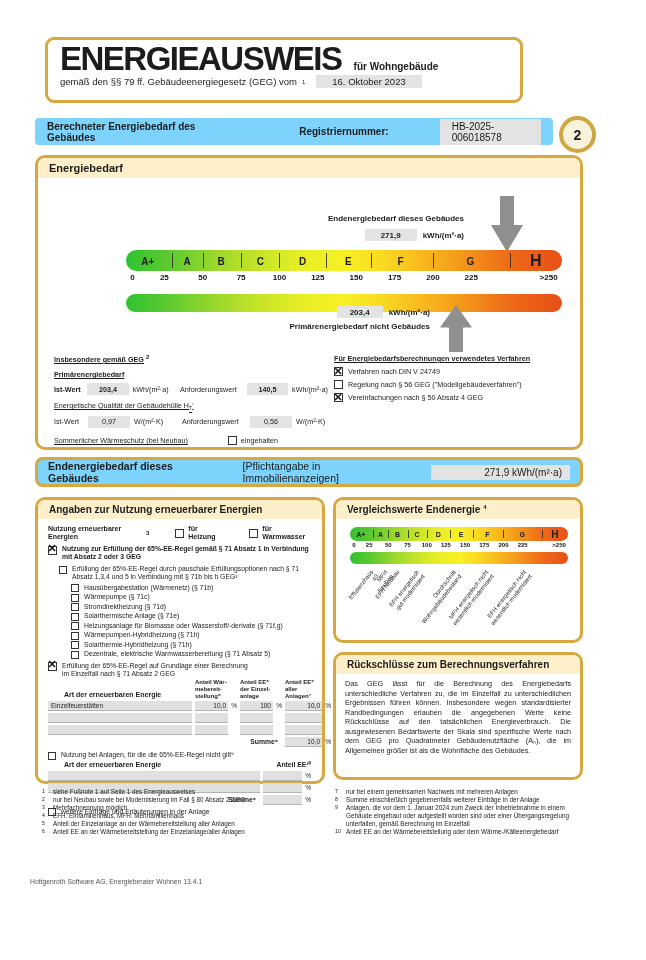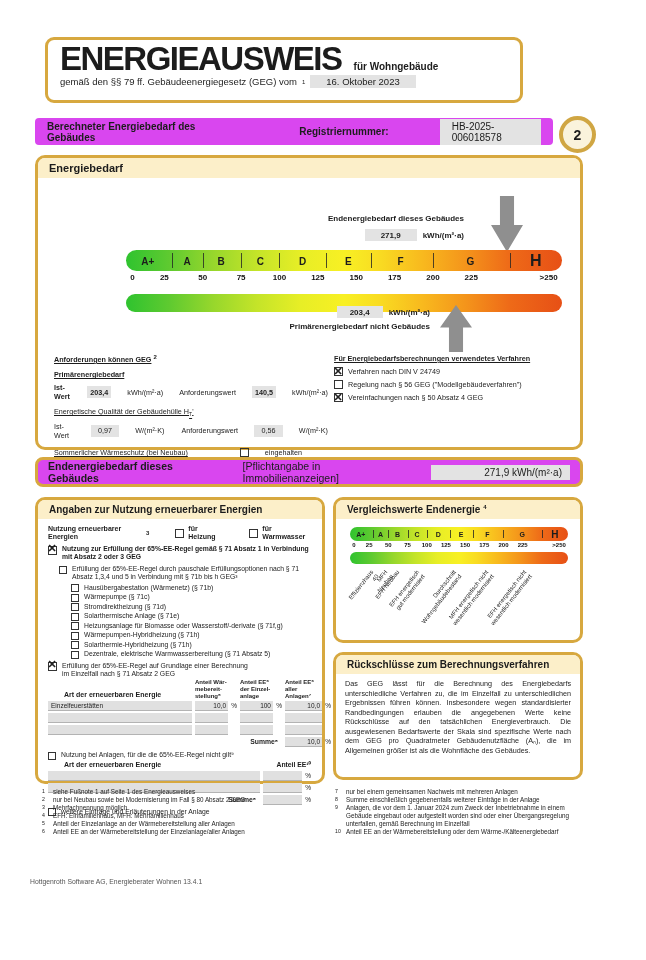--- a/index.html
+++ b/index.html
@@ -1,26 +1,26 @@
 <!DOCTYPE html>
 <html><head>
 <meta charset="utf-8">
 <style>
   html,body{margin:0;padding:0;background:#fff;}
   .page{position:relative;width:646px;height:960px;background:#fff;font-family:"Liberation Sans",sans-serif;color:#1c1c1c;overflow:hidden;}
-  .cream{background:#d946ef;gap:43px;}
+  .cream{background:#7dd3fc;gap:43px;}
   .graybox{background:#e3e3e3;}
   
   .hdr-box{position:absolute;left:45px;top:37px;width:478px;height:66px;border:3px solid #d7a83f;border-radius:9px;box-sizing:border-box;padding:1px 12px;background:#fff;}
   .hdr-l1{display:flex;align-items:baseline;gap:12px;}
   .hdr-title{font-size:33px;font-weight:bold;letter-spacing:-1.5px;line-height:36px;}
   .hdr-for{font-size:10px;font-weight:bold;}
   .hdr-l2{display:flex;align-items:center;gap:5px;font-size:9.5px;margin-top:-2px;}
   .sup{font-size:6px;vertical-align:super;}
-  .datebox{background:#e3e3e3;padding:1px 16px;}
+  .datebox{background:#e3e3e3;padding:1px 16px;margin-left:6px;}
   
   .infobar{position:absolute;left:35px;top:118px;width:518px;height:27px;border-radius:4px;display:flex;align-items:center;box-sizing:border-box;padding:0 12px;font-size:10px;font-weight:bold;}
   .infobar .sp{flex:1;}
   .regbox{font-weight:normal;padding:2px 12px;margin-left:8px;}
   .pagecircle{position:absolute;left:559px;top:116px;width:29px;height:29px;border:4px solid #d0a643;border-radius:50%;background:#faf3dc;display:flex;align-items:center;justify-content:center;font-size:14px;font-weight:bold;}
   
   .panel{position:absolute;border:3px solid #d7a83f;border-radius:10px;background:#fff;box-sizing:border-box;}
   .band{background:#fcefc9;font-weight:bold;padding:4px 11px;border-radius:7px 7px 0 0;}
   
   .mainp{left:35px;top:155px;width:548px;height:295px;}
@@ -39,21 +39,21 @@
   .esc-big .cl{font-size:10px;} .esc-big .cl.h{font-size:16px;}
   .esc-big .ticks{height:10px;font-size:8px;margin-top:2px;}
   .esc-big .ebar2{height:18px;border-radius:9px;margin-top:11px;}
   .esc-sm .ebar{height:14px;border-radius:7px;}
   .esc-sm .cl{font-size:7px;} .esc-sm .cl.h{font-size:10px;}
   .esc-sm .ticks{height:8px;font-size:6px;margin-top:1px;}
   .esc-sm .ebar2{height:12px;border-radius:6px;margin-top:2px;}
   
   .reqblk{position:absolute;left:16px;top:196px;width:274px;font-size:7.2px;}
   .u{text-decoration:underline;}
-  .reqline{display:flex;align-items:center;gap:16px;margin-top:4px;}
+  .reqline{display:flex;align-items:center;gap:4px;margin-top:4px;}
   .reqline .vbox{width:42px;font-size:7.2px;}
   .subT{font-size:5px;vertical-align:sub;}
   .methblk{position:absolute;left:296px;top:196px;width:244px;font-size:7.2px;}
   .chkline{display:flex;align-items:flex-start;gap:5px;margin-top:3.5px;}
   .cb{width:7px;height:7px;border:1px solid #333;flex:none;position:relative;margin-top:0.5px;}
   .cb span{position:absolute;left:-1.5px;top:-3px;font-size:11px;font-weight:bold;color:#222;}
   
   .pflicht{position:absolute;left:35px;top:457px;width:548px;height:30px;border:3px solid #d7a83f;border-radius:8px;box-sizing:border-box;display:flex;align-items:center;padding:0 10px;font-size:10.5px;}
   .pflicht .lbl{font-weight:bold;}
   .pflicht .note{margin-left:5px;}
@@ -171,21 +171,21 @@
     <div class="rowflex" style="top:148px;right:150px;">
       <span class="vbox" style="width:46px;">203,4</span>
       <span>kWh/(m²·a)</span>
     </div>
     <div class="rowflex" style="top:164px;right:150px;">
       <span>Primärenergiebedarf nicht Gebäudes</span>
     </div>
     <div class="arrow-up" style="left:402px;top:147px;"></div>
 
     <div class="reqblk">
-      <div style="font-weight:bold;"><span class="u">Anforderungen können GEG</span> <span class="sup">2</span></div>
+      <div style="font-weight:bold;"><span class="u">Insbesondere gemäß GEG</span> <span class="sup">2</span></div>
       <div class="u" style="font-weight:bold;margin-top:6px;">Primärenergiebedarf</div>
       <div class="reqline">
         <span style="font-weight:bold;width:30px;">Ist-Wert</span>
         <span class="vbox">203,4</span>
         <span style="width:44px;">kWh/(m²·a)</span>
         <span style="width:64px;">Anforderungswert</span>
         <span class="vbox">140,5</span>
         <span>kWh/(m²·a)</span>
       </div>
       <div style="margin-top:6px;"><span class="u">Energetische Qualität der Gebäudehülle H</span><span class="u subT">T</span><span class="u">'</span></div>

